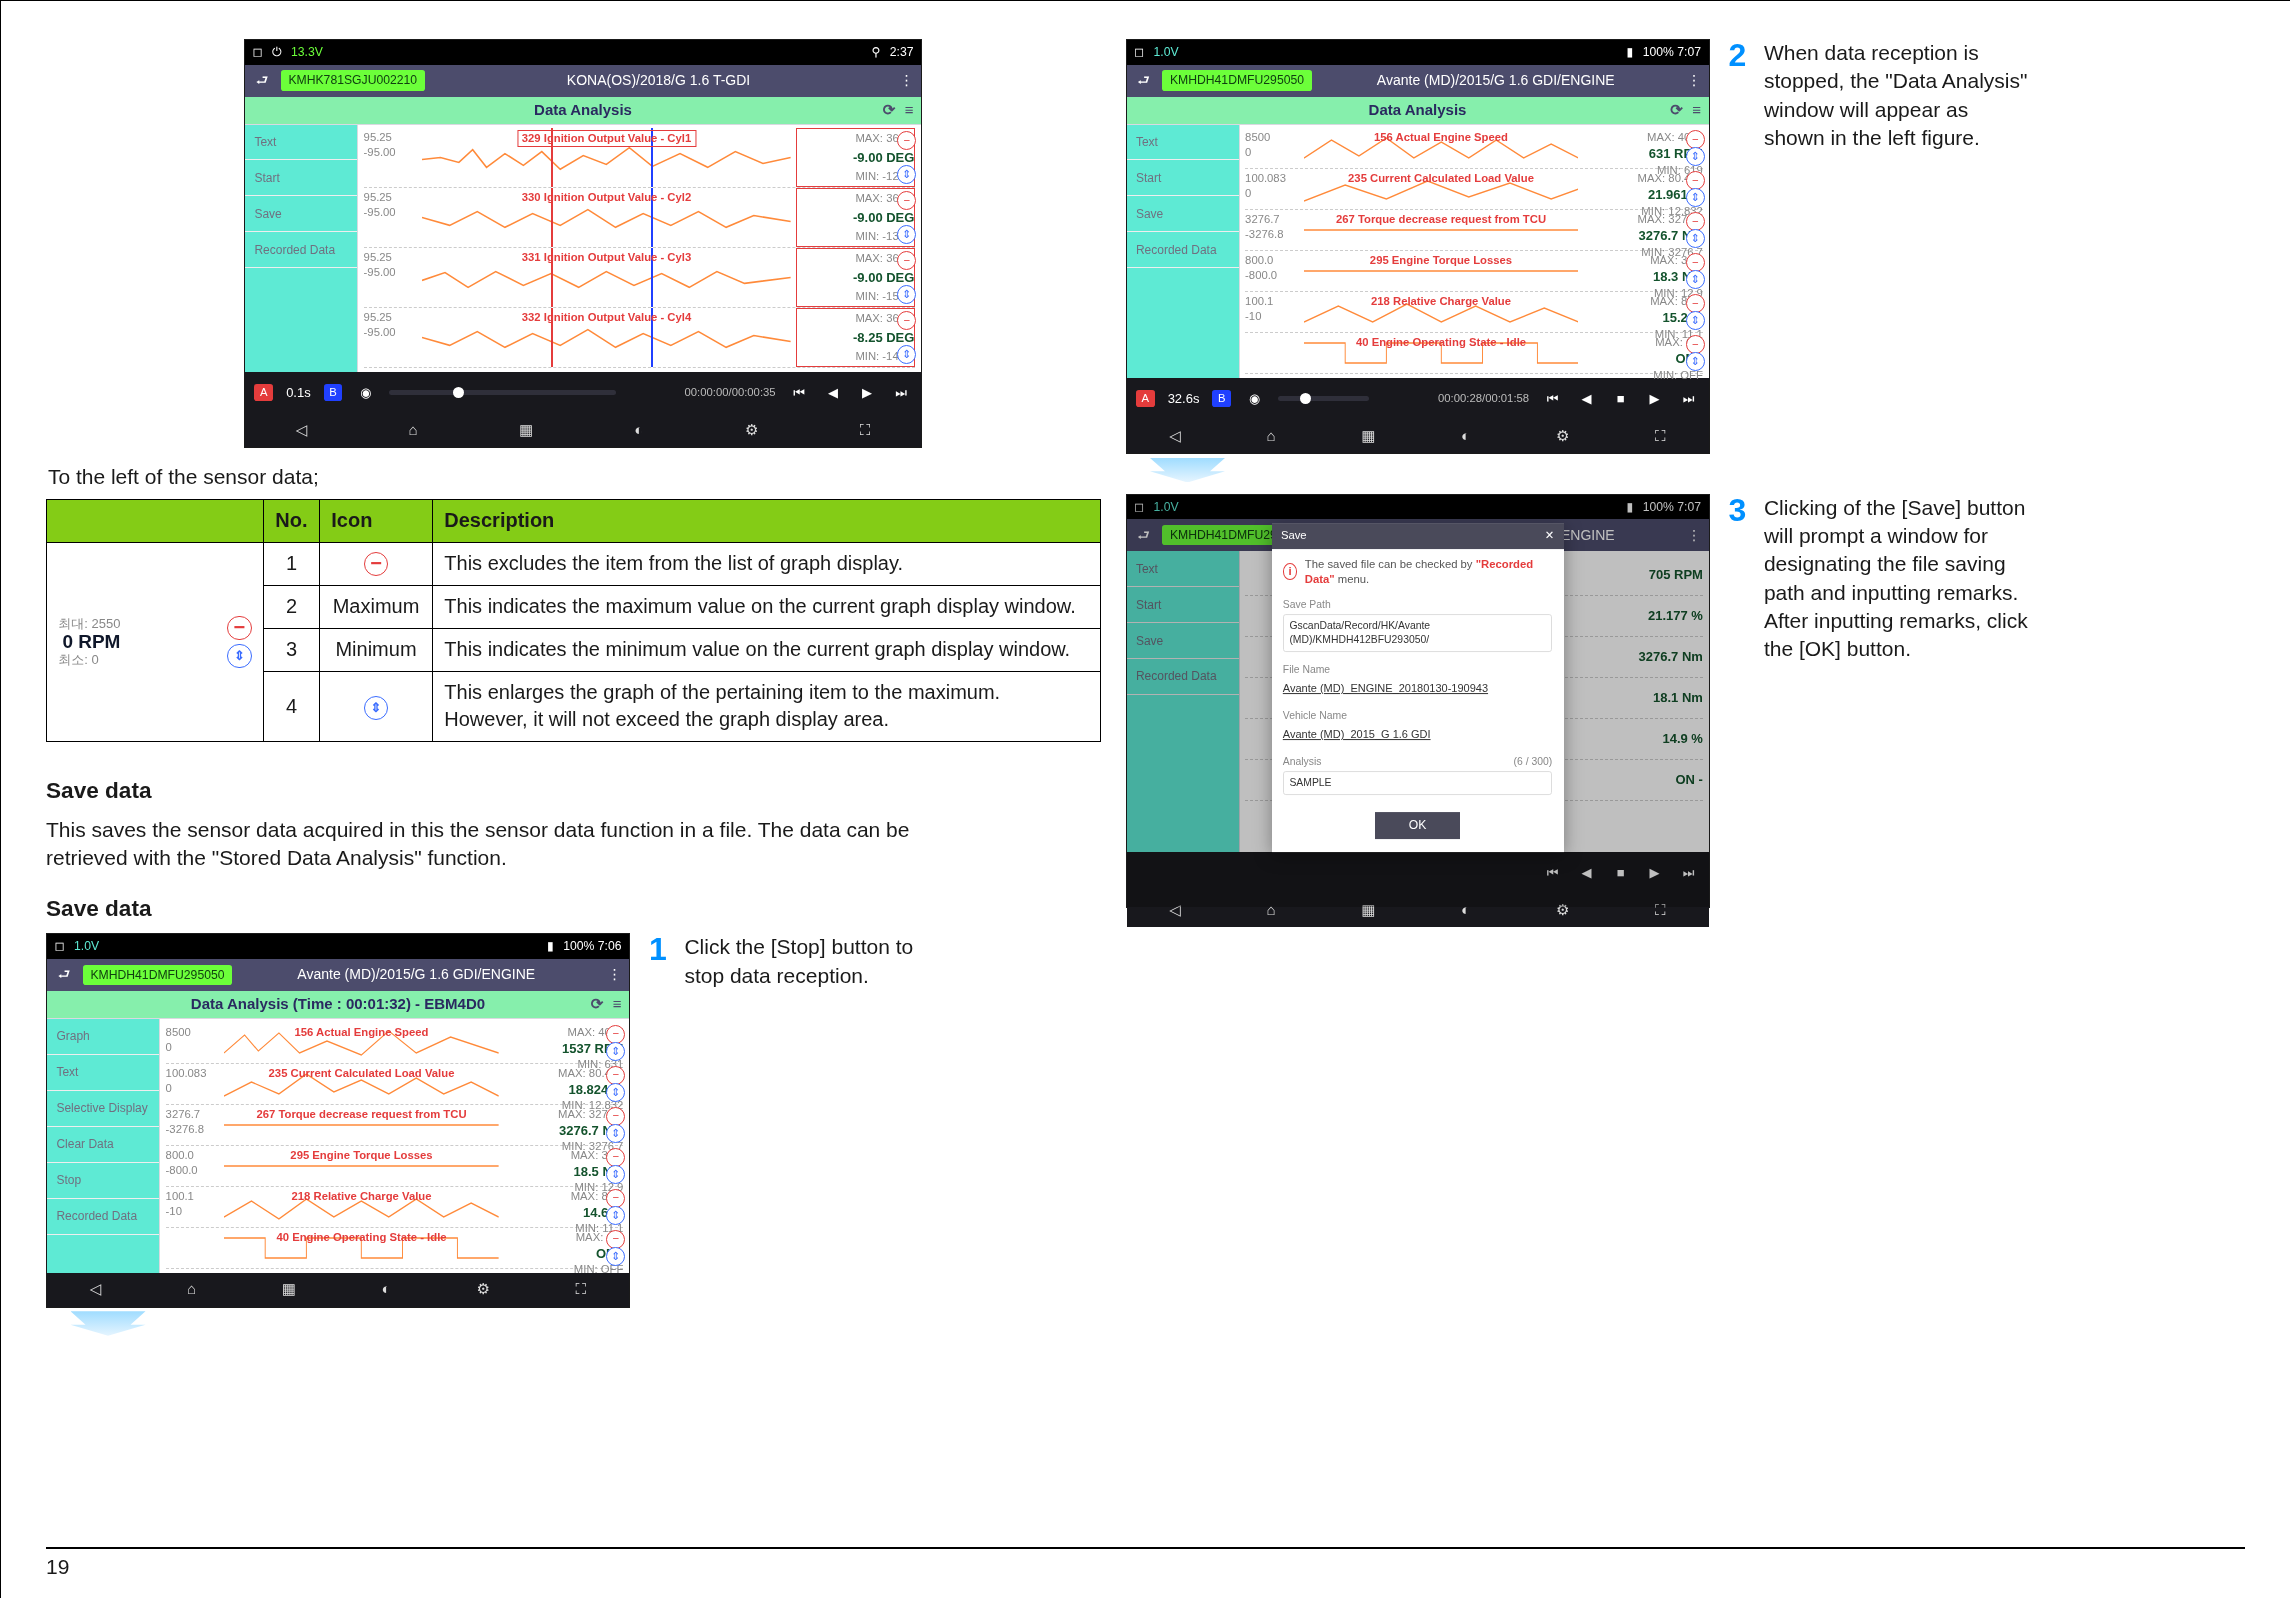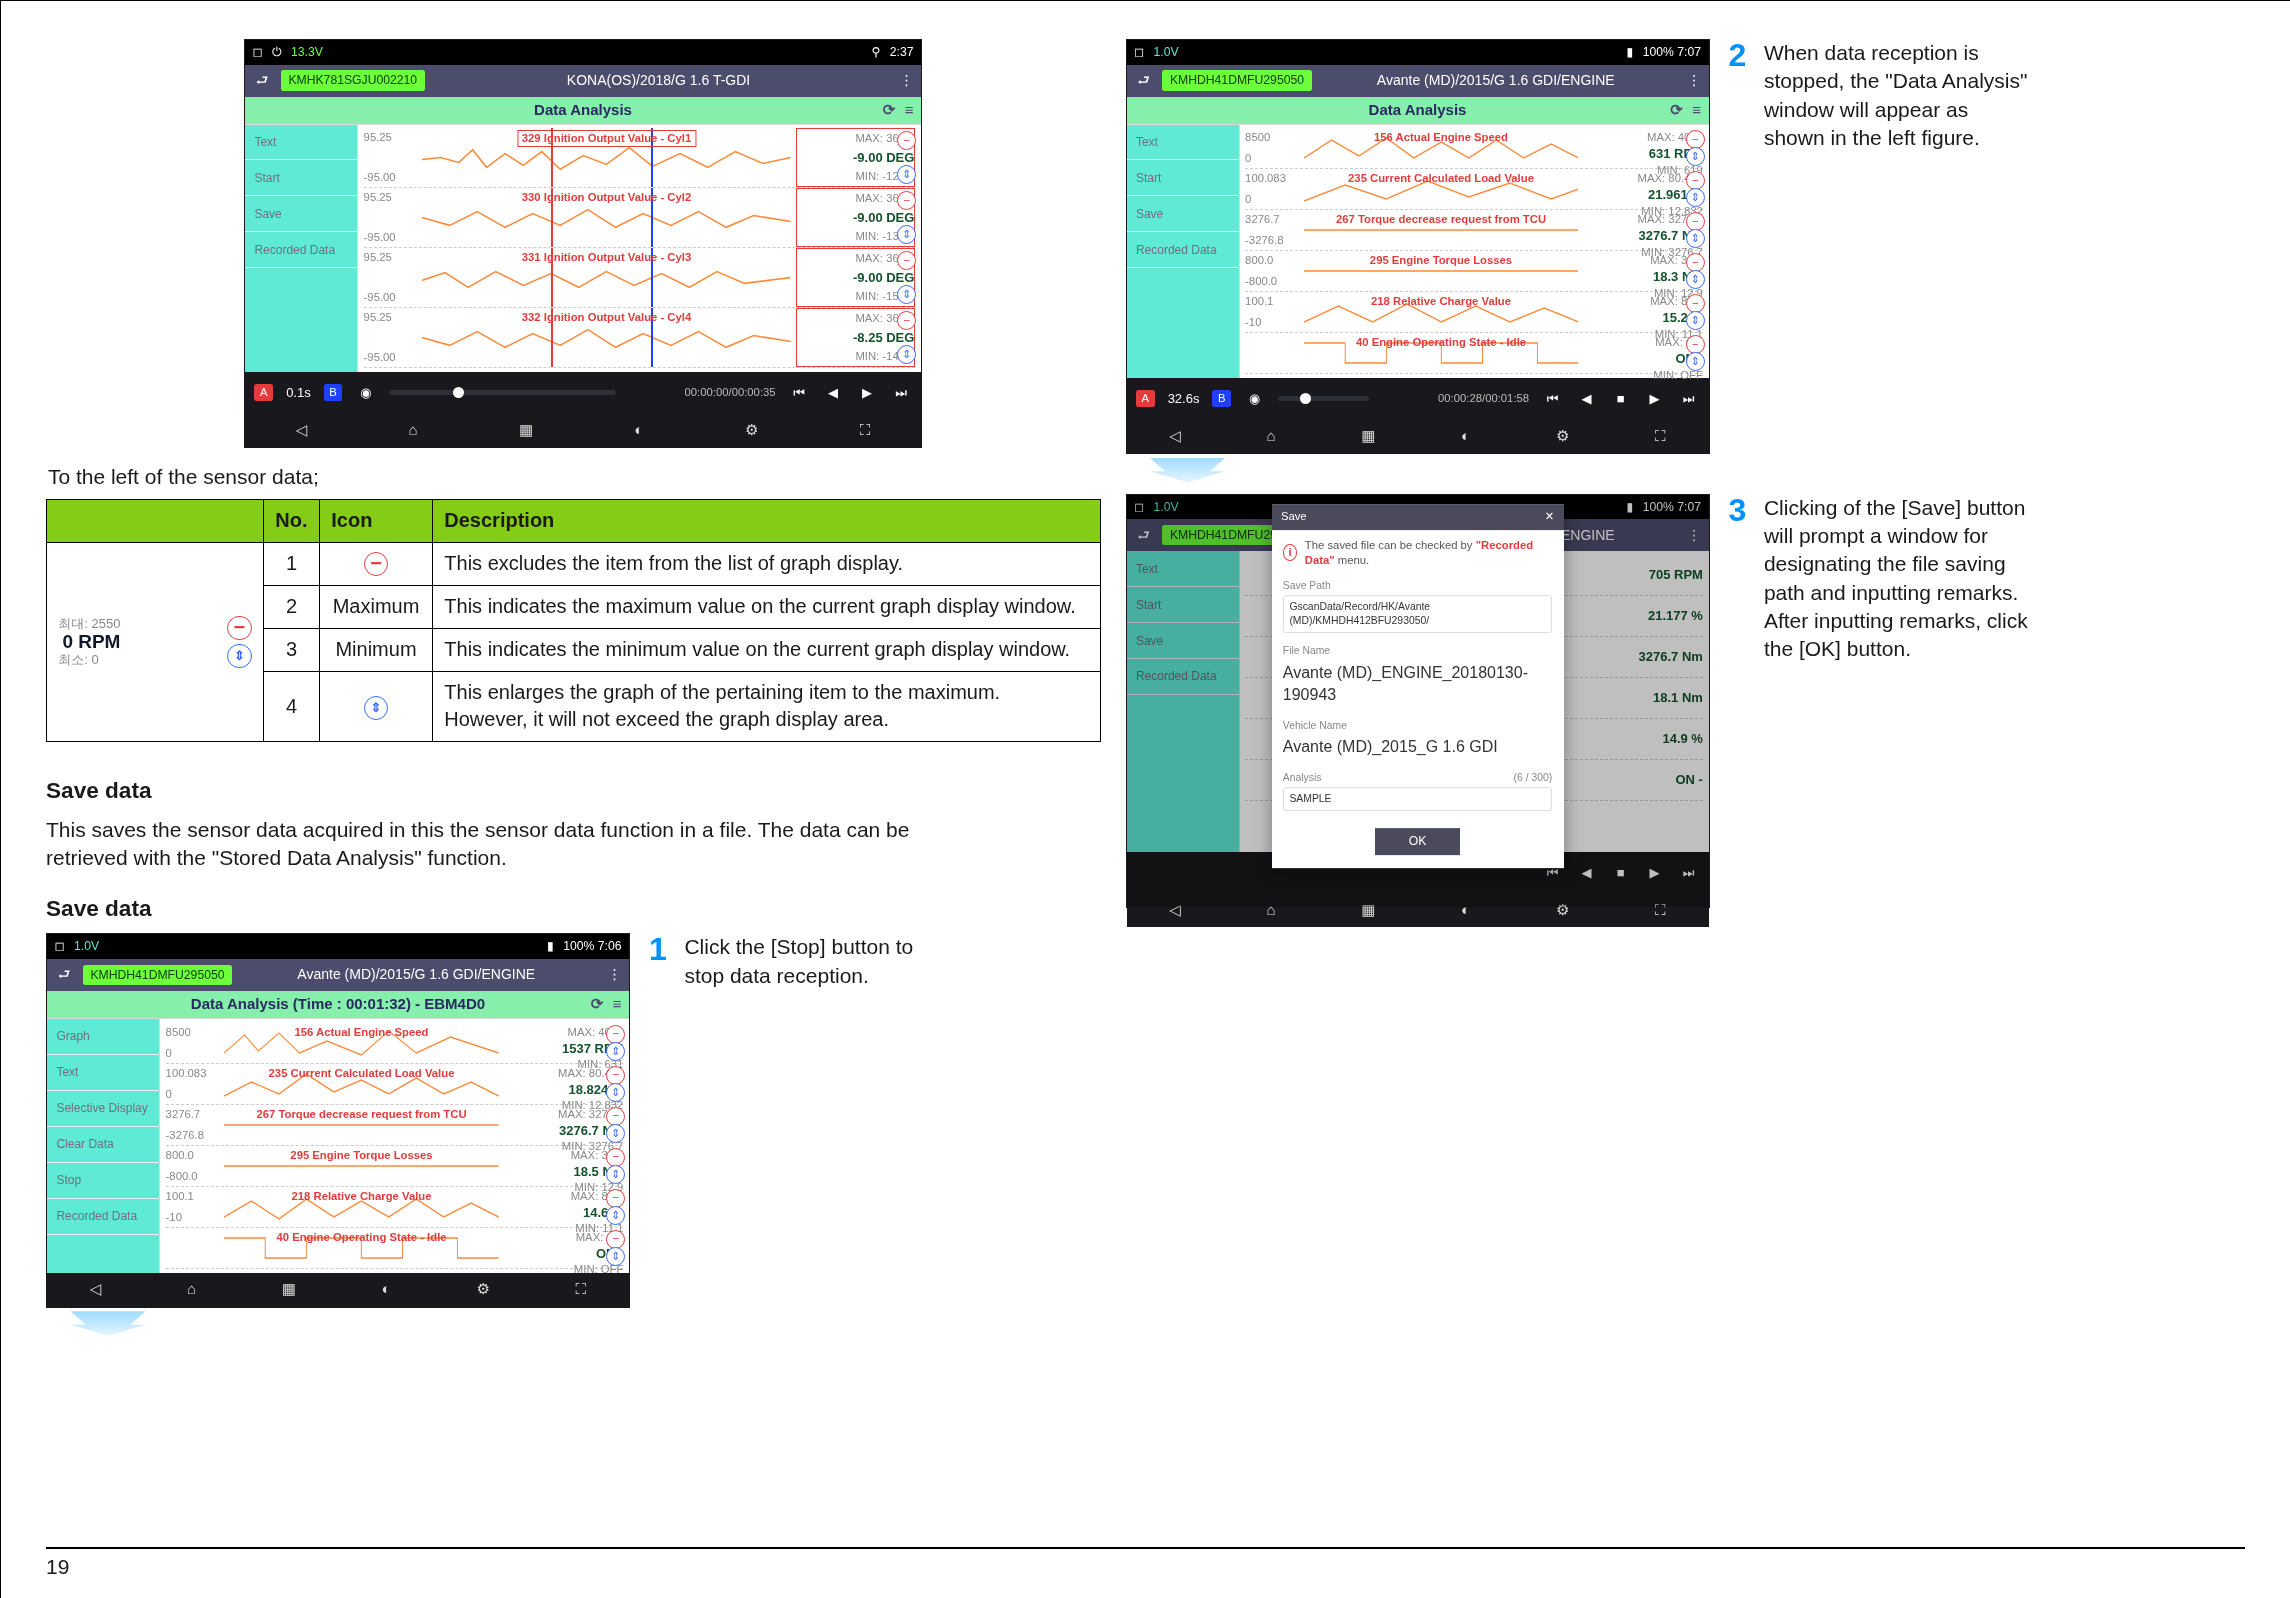--- a/index.html
+++ b/index.html
@@ -99,21 +99,21 @@
 
   .graphs   { flex: 1; padding: 3.8px 5.6px; background: #fff; }
   .graphrow {
     border-bottom: 0.9px dashed #ccc;
     height: 60px;
     display: flex; align-items: stretch;
     gap: 5.6px;
   }
   .graphrow .yaxis {
     width: 53px; font-size: 11.3px; color: #888;
-    display: flex; flex-direction: column; justify-content: space-between;
+    display: flex; flex-direction: column; 
     padding: 1.9px 0;
   }
   .graphrow .plot {
     flex: 1;
     position: relative;
     overflow: hidden;
   }
   .graphrow .plot .caption {
     position: absolute; top: 1.9px; left: 50%; transform: translateX(-50%);
     font-size: 11.3px; color: var(--red); font-weight: 600; white-space: nowrap;
@@ -249,21 +249,21 @@
     width: 17px; height: 17px; border-radius: 50%; border: 1.9px solid var(--red);
     color: var(--red); display: flex; align-items: center; justify-content: center; font-weight: bold;
   }
   .save-dialog .note .red { color: var(--red); font-weight: 600; }
   .save-dialog .field { padding: 3.8px 11.3px 7.5px 11.3px; }
   .save-dialog .field label { display: block; color: #888; margin-bottom: 1.9px; font-size: 10.4px; }
   .save-dialog .field .value {
     border: 0.9px solid #ddd; border-radius: 2.8px; padding: 3.8px 5.6px; color: #333;
     font-size: 10.4px; background: #fff;
   }
-  .save-dialog .field .plain { color: #333; font-size: 16px; padding: 1.9px 0; }
+  .save-dialog .field .plain { color: #333; font-size: 11px; padding: 1.9px 0; text-decoration: underline; }
   .save-dialog .comments-row { display: flex; justify-content: space-between; }
   .save-dialog .ok-btn {
     display: block; margin: 9.4px auto 13px auto;
     width: 85px; padding: 5.6px 0; text-align: center;
     background: #4a4a5a; color: #fff; font-size: 12.2px;
   }
 
   
   .pagenum {
     position: absolute;

